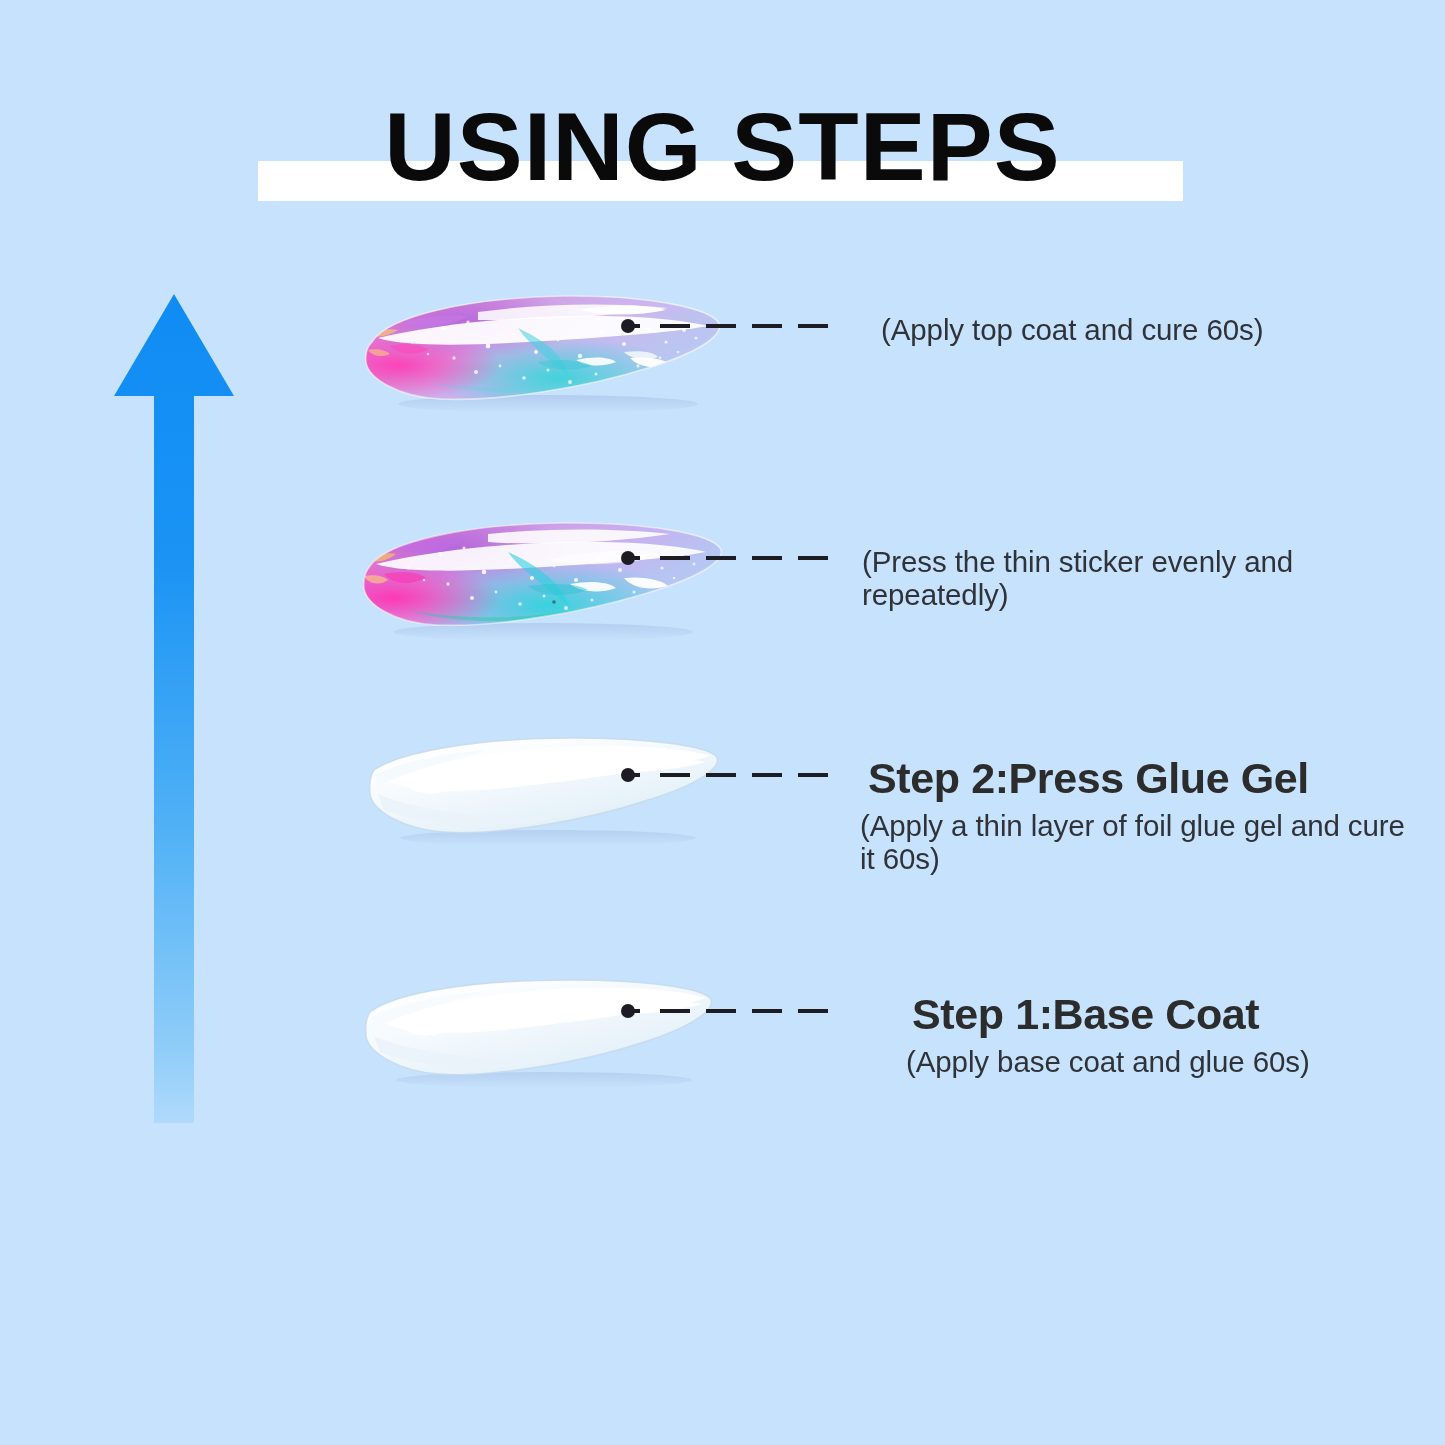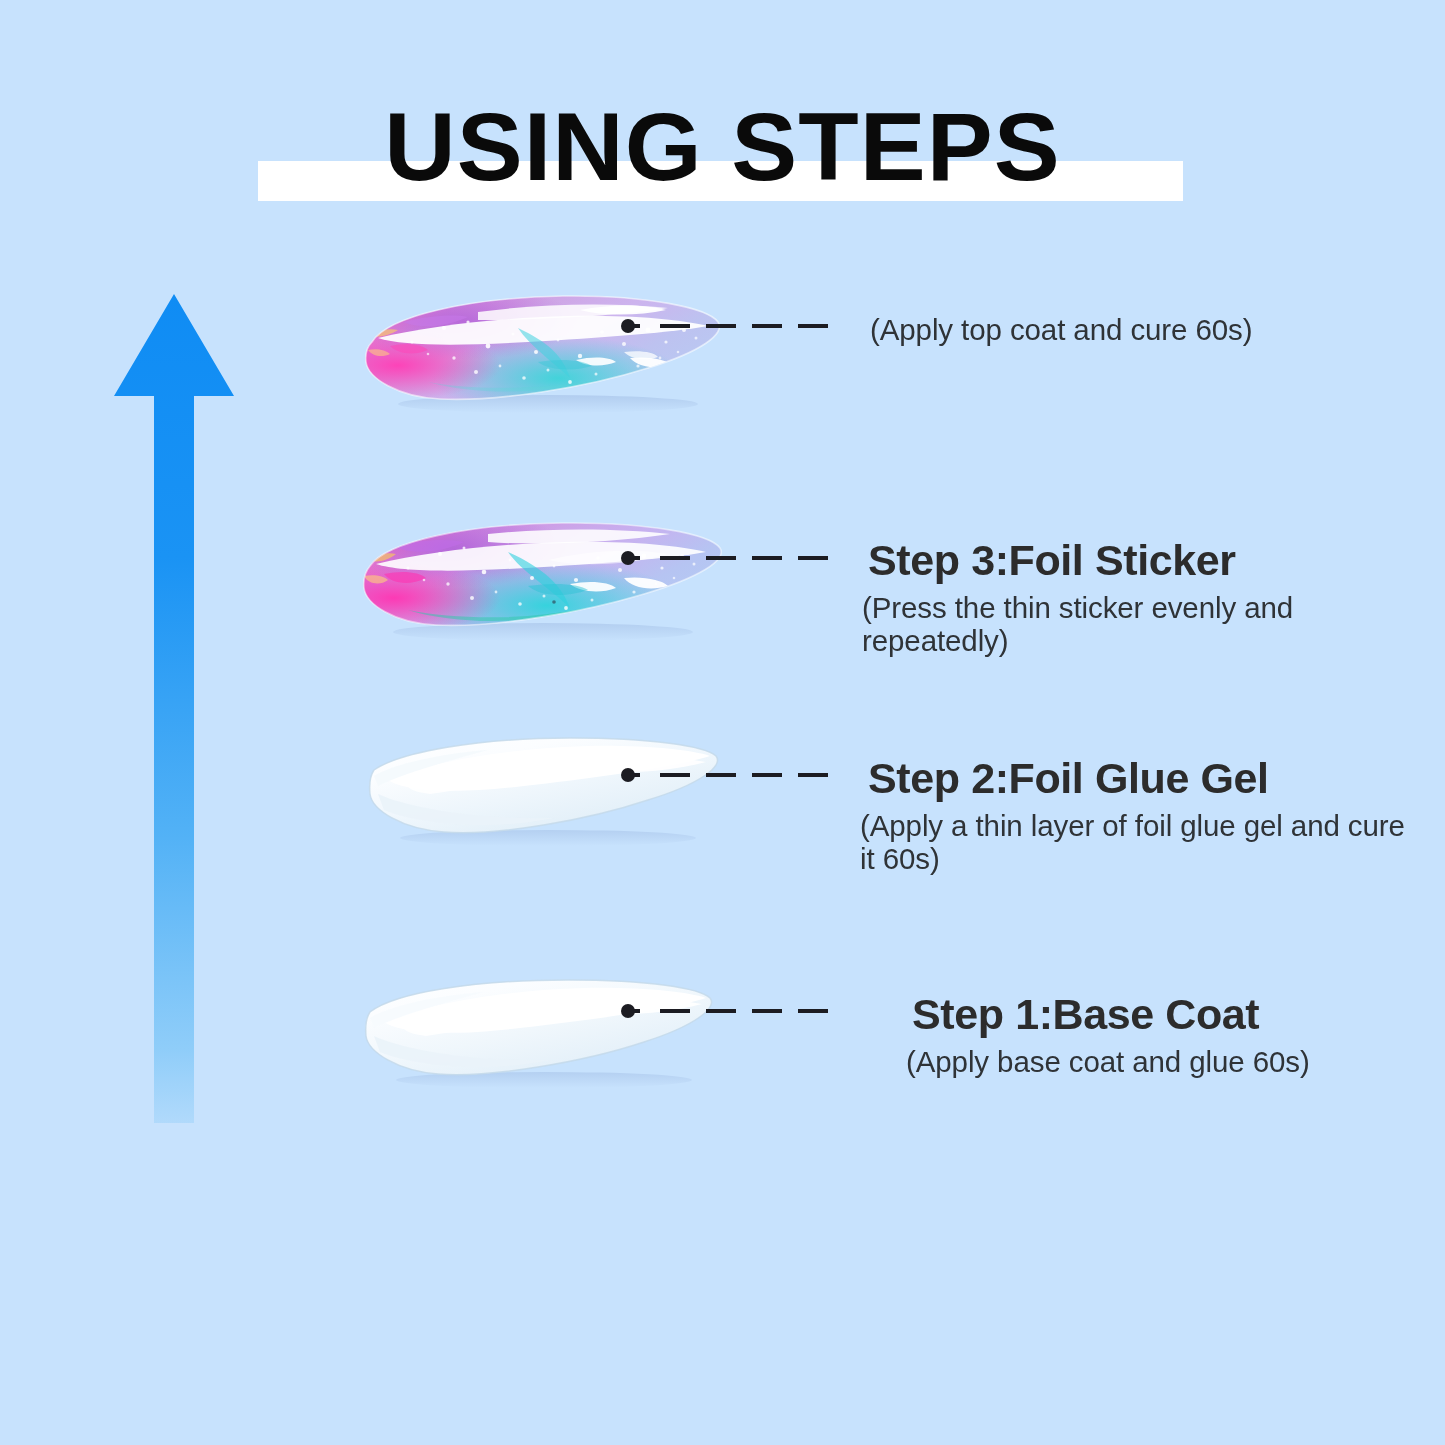--- a/index.html
+++ b/index.html
@@ -190,21 +190,21 @@
       <g fill="#1c1c22">
         <rect x="40" y="5" width="30" height="4"></rect>
         <rect x="86" y="5" width="30" height="4"></rect>
         <rect x="132" y="5" width="30" height="4"></rect>
         <rect x="178" y="5" width="30" height="4"></rect>
       </g>
     </svg>
   </div>
 
   <div class="step" style="left:868px;top:306px;width:545px;">
-    <div class="step-sub" style="margin-left:2px;">(Apply top coat and cure 60s)</div>
+    <div class="step-sub" style="margin-left:13px;">(Apply top coat and cure 60s)</div>
   </div>
 
   <div class="nail" style="left:348px;top:516px;width:382px;height:128px;">
     <svg width="382" height="128" viewBox="0 0 382 128" xmlns="http://www.w3.org/2000/svg">
       <defs>
         <clipPath id="nclip3">
           <path d="M22 50 C38 26 118 8 214 7 C300 6 362 18 372 32 C380 44 350 62 296 78
                    C236 96 146 112 88 109 C46 107 18 88 16 72 C15 63 17 56 22 50 Z"></path>
         </clipPath>
         <linearGradient id="g3base" x1="0" y1="0.25" x2="1" y2="0.85">
@@ -295,21 +295,20 @@
       <g fill="#1c1c22">
         <rect x="40" y="5" width="30" height="4"></rect>
         <rect x="86" y="5" width="30" height="4"></rect>
         <rect x="132" y="5" width="30" height="4"></rect>
         <rect x="178" y="5" width="30" height="4"></rect>
       </g>
     </svg>
   </div>
 
   <div class="step" style="left:868px;top:538px;width:520px;">
-    <div class="step-title">Step 3:Foil Sticker</div>
     <div class="step-sub" style="margin-left:-6px;width:480px;">(Press the thin sticker evenly and repeatedly)</div>
   </div>
 
   <div class="nail" style="left:348px;top:728px;width:382px;height:122px;">
     <svg width="382" height="122" viewBox="0 0 382 122" xmlns="http://www.w3.org/2000/svg">
       <defs>
         <clipPath id="cclip2">
           <path d="M26 42 C52 24 130 10 222 10 C302 10 358 18 368 28 C376 38 352 56 300 72
                    C240 92 150 108 96 104 C54 101 24 82 22 66 C21 56 22 48 26 42 Z"></path>
         </clipPath>
@@ -347,21 +346,21 @@
       <g fill="#1c1c22">
         <rect x="40" y="5" width="30" height="4"></rect>
         <rect x="86" y="5" width="30" height="4"></rect>
         <rect x="132" y="5" width="30" height="4"></rect>
         <rect x="178" y="5" width="30" height="4"></rect>
       </g>
     </svg>
   </div>
 
   <div class="step" style="left:868px;top:756px;width:560px;">
-    <div class="step-title">Step 2:Foil Glue Gel</div>
+    <div class="step-title">Step 2:Press Glue Gel</div>
     <div class="step-sub" style="margin-left:-8px;width:545px;">(Apply a thin layer of foil glue gel and cure it 60s)</div>
   </div>
 
   <div class="nail" style="left:348px;top:962px;width:382px;height:128px;">
     <svg width="382" height="128" viewBox="0 0 382 128" xmlns="http://www.w3.org/2000/svg">
       <defs>
         <clipPath id="cclip1">
           <path d="M22 50 C48 30 128 18 220 18 C300 18 352 26 362 36 C370 46 346 64 296 80
                    C236 100 142 116 90 112 C50 109 20 90 18 74 C17 63 18 56 22 50 Z"></path>
         </clipPath>

